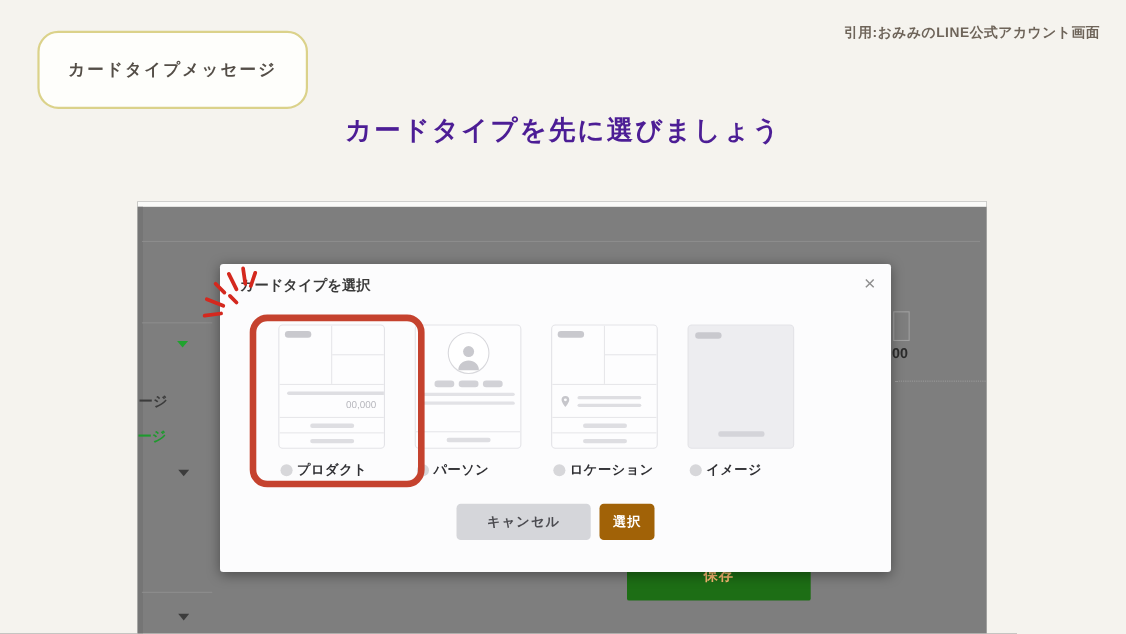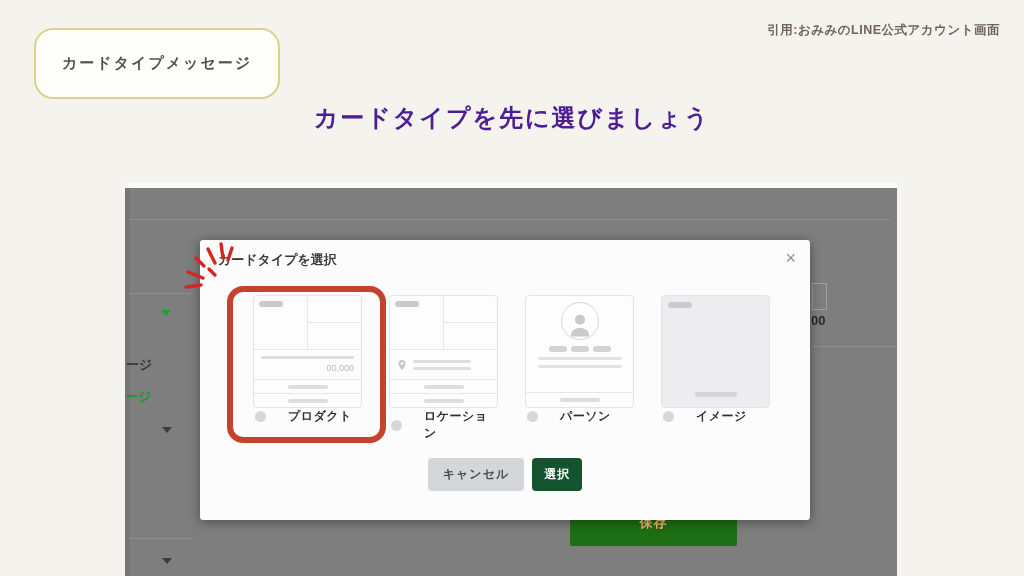--- a/index.html
+++ b/index.html
@@ -55,21 +55,21 @@
     display:flex; align-items:center; justify-content:center;
     border:none; border-radius:2px; letter-spacing:1px; z-index:1; cursor:pointer; }
   
   .modal { position:absolute; left:75px; top:57px; width:610px; height:280px;
     background:#fcfcfd; border-radius:3px; z-index:10;
     box-shadow:0 2px 12px rgba(0,0,0,.4); }
   .modal-title { position:absolute; left:18px; top:11px; font-size:13px; font-weight:600; color:#3a3a3a; }
   .modal-close { position:absolute; right:12px; top:7px; font-size:18px; color:#8f8f8f;
     cursor:pointer; line-height:1; padding:2px; }
   .cards { position:absolute; left:53px; top:55px; display:flex; gap:27px; }
-  .card { width:109px; cursor:pointer;border-radius:30px; }
+  .card { width:97px; cursor:pointer;border-radius:30px; }
   .thumb { height:113px; border:1px solid #e3e3e7; border-radius:4px; background:#fdfdfe;
     overflow:hidden; display:flex; flex-direction:column; }
   .tgrid { height:54px; display:flex; border-bottom:1px solid #e7e7ea; }
   .cell-main { width:50%; border-right:1px solid #e7e7ea; padding:5px; }
   .pill { display:block; width:24px; height:6px; border-radius:3px; background:#c9c9ce; }
   .cell-col { flex:1; display:flex; flex-direction:column; }
   .cell-a { flex:1; border-bottom:1px solid #e7e7ea; }
   .cell-b { flex:1; }
   .sec-price { height:30px; border-bottom:1px solid #e7e7ea; padding:6px 7px 0; }
   .bar { background:#dedee2; border-radius:2px; }
@@ -87,29 +87,29 @@
     background:#fff; overflow:hidden; display:flex; align-items:flex-end; justify-content:center; }
   .p-pills { display:flex; gap:4px; margin-top:6px; }
   .p-pill { width:18px; height:6px; border-radius:3px; background:#d2d2d7; }
   .p-line { width:84px; height:3px; background:#e2e2e6; border-radius:2px; margin-top:5px; }
   .p-bottom { height:15px; border-top:1px solid #e7e7ea; display:flex; align-items:center; justify-content:center; }
   .bar-sm { width:40px; height:4px; }
   .thumb-image { background:#ededf0; position:relative; display:block; }
   .thumb-image .pill { position:absolute; left:6px; top:6px; }
   .img-bottom-bar { position:absolute; left:50%; bottom:10px; transform:translateX(-50%);
     width:42px; height:5px; background:#d4d4d9; border-radius:2px; }
-  .opt { display:flex; align-items:center; gap:22px; padding-left:2px; }
+  .opt { margin-top:11px; display:flex; align-items:center; gap:4px; padding-left:2px; }
   .radio { width:11px; height:11px; border-radius:50%; background:#d7d7da; flex:none; cursor:pointer; }
   .opt-label { font-size:12px; color:#303034; font-weight:600; letter-spacing:.5px; }
   .modal-footer { position:absolute; bottom:29px; left:0; right:0;
     display:flex; justify-content:center; gap:8px; }
   .btn { border:none; border-radius:4px; font-size:12px; font-weight:700; cursor:pointer;
     font-family:inherit; letter-spacing:1px; }
-  .btn-cancel { background:#d5d6da; color:#4b4b50; padding:8px 15px; }
-  .btn-select { background:#14532d; color:#ffffff; padding:8px 12px; }
+  .btn-cancel { background:#d5d6da; color:#4b4b50; padding:8px 28px; }
+  .btn-select { background:#a16207; color:#ffffff; padding:8px 12px; }
   
   .hl-box { position:absolute; left:102px; top:103px; width:159px; height:157px;
     border:6px solid #c5422e; border-radius:16px; z-index:20; pointer-events:none; }
   .burst { position:absolute; left:56px; top:58px; width:54px; height:54px; z-index:21; pointer-events:none; }
 </style>
 </head>
 <body>
 
 <div class="badge">
   <span>カードタイプメッセージ</span>
@@ -160,20 +160,47 @@
           <div class="sec-row">
               <div class="bar bar-mid"></div>
             </div>
           <div class="sec-row">
               <div class="bar bar-mid"></div>
             </div>
         </div>
         <div class="opt">
           <span class="radio"></span>
           <span class="opt-label">プロダクト</span>
+        </div>
+      </div>
+
+      <div class="card">
+        <div class="thumb">
+          <div class="p-top">
+            <div class="avatar">
+              <svg width="30" height="30" viewBox="0 0 24 24">
+                <circle cx="12" cy="8.5" r="4" fill="#c9c9ce"></circle>
+                <path d="M4.5 22c0-4.1 3.4-7 7.5-7s7.5 2.9 7.5 7z" fill="#c9c9ce"></path>
+              </svg>
+            </div>
+            <div class="p-pills">
+              <span class="p-pill"></span>
+              <span class="p-pill"></span>
+              <span class="p-pill"></span>
+            </div>
+            <div class="p-line"></div>
+            <div class="p-line"></div>
+          </div>
+          <div class="p-bottom">
+              <div class="bar bar-sm"></div>
+            </div>
+        </div>
+        <div class="opt">
+          <span class="radio"></span>
+          <span class="opt-label">パーソン</span>
         </div>
       </div>
 
       <div class="card">
         <div class="thumb">
           <div class="tgrid">
             <div class="cell-main">
                 <span class="pill"></span>
               </div>
             <div class="cell-col">
@@ -194,47 +221,20 @@
           <div class="sec-row">
               <div class="bar bar-mid"></div>
             </div>
           <div class="sec-row">
               <div class="bar bar-mid"></div>
             </div>
         </div>
         <div class="opt">
           <span class="radio"></span>
           <span class="opt-label">ロケーション</span>
-        </div>
-      </div>
-
-      <div class="card">
-        <div class="thumb">
-          <div class="p-top">
-            <div class="avatar">
-              <svg width="30" height="30" viewBox="0 0 24 24">
-                <circle cx="12" cy="8.5" r="4" fill="#c9c9ce"></circle>
-                <path d="M4.5 22c0-4.1 3.4-7 7.5-7s7.5 2.9 7.5 7z" fill="#c9c9ce"></path>
-              </svg>
-            </div>
-            <div class="p-pills">
-              <span class="p-pill"></span>
-              <span class="p-pill"></span>
-              <span class="p-pill"></span>
-            </div>
-            <div class="p-line"></div>
-            <div class="p-line"></div>
-          </div>
-          <div class="p-bottom">
-              <div class="bar bar-sm"></div>
-            </div>
-        </div>
-        <div class="opt">
-          <span class="radio"></span>
-          <span class="opt-label">パーソン</span>
         </div>
       </div>
 
       <div class="card">
         <div class="thumb thumb-image">
           <span class="pill"></span>
           <div class="img-bottom-bar"></div>
         </div>
         <div class="opt">
           <span class="radio"></span>

